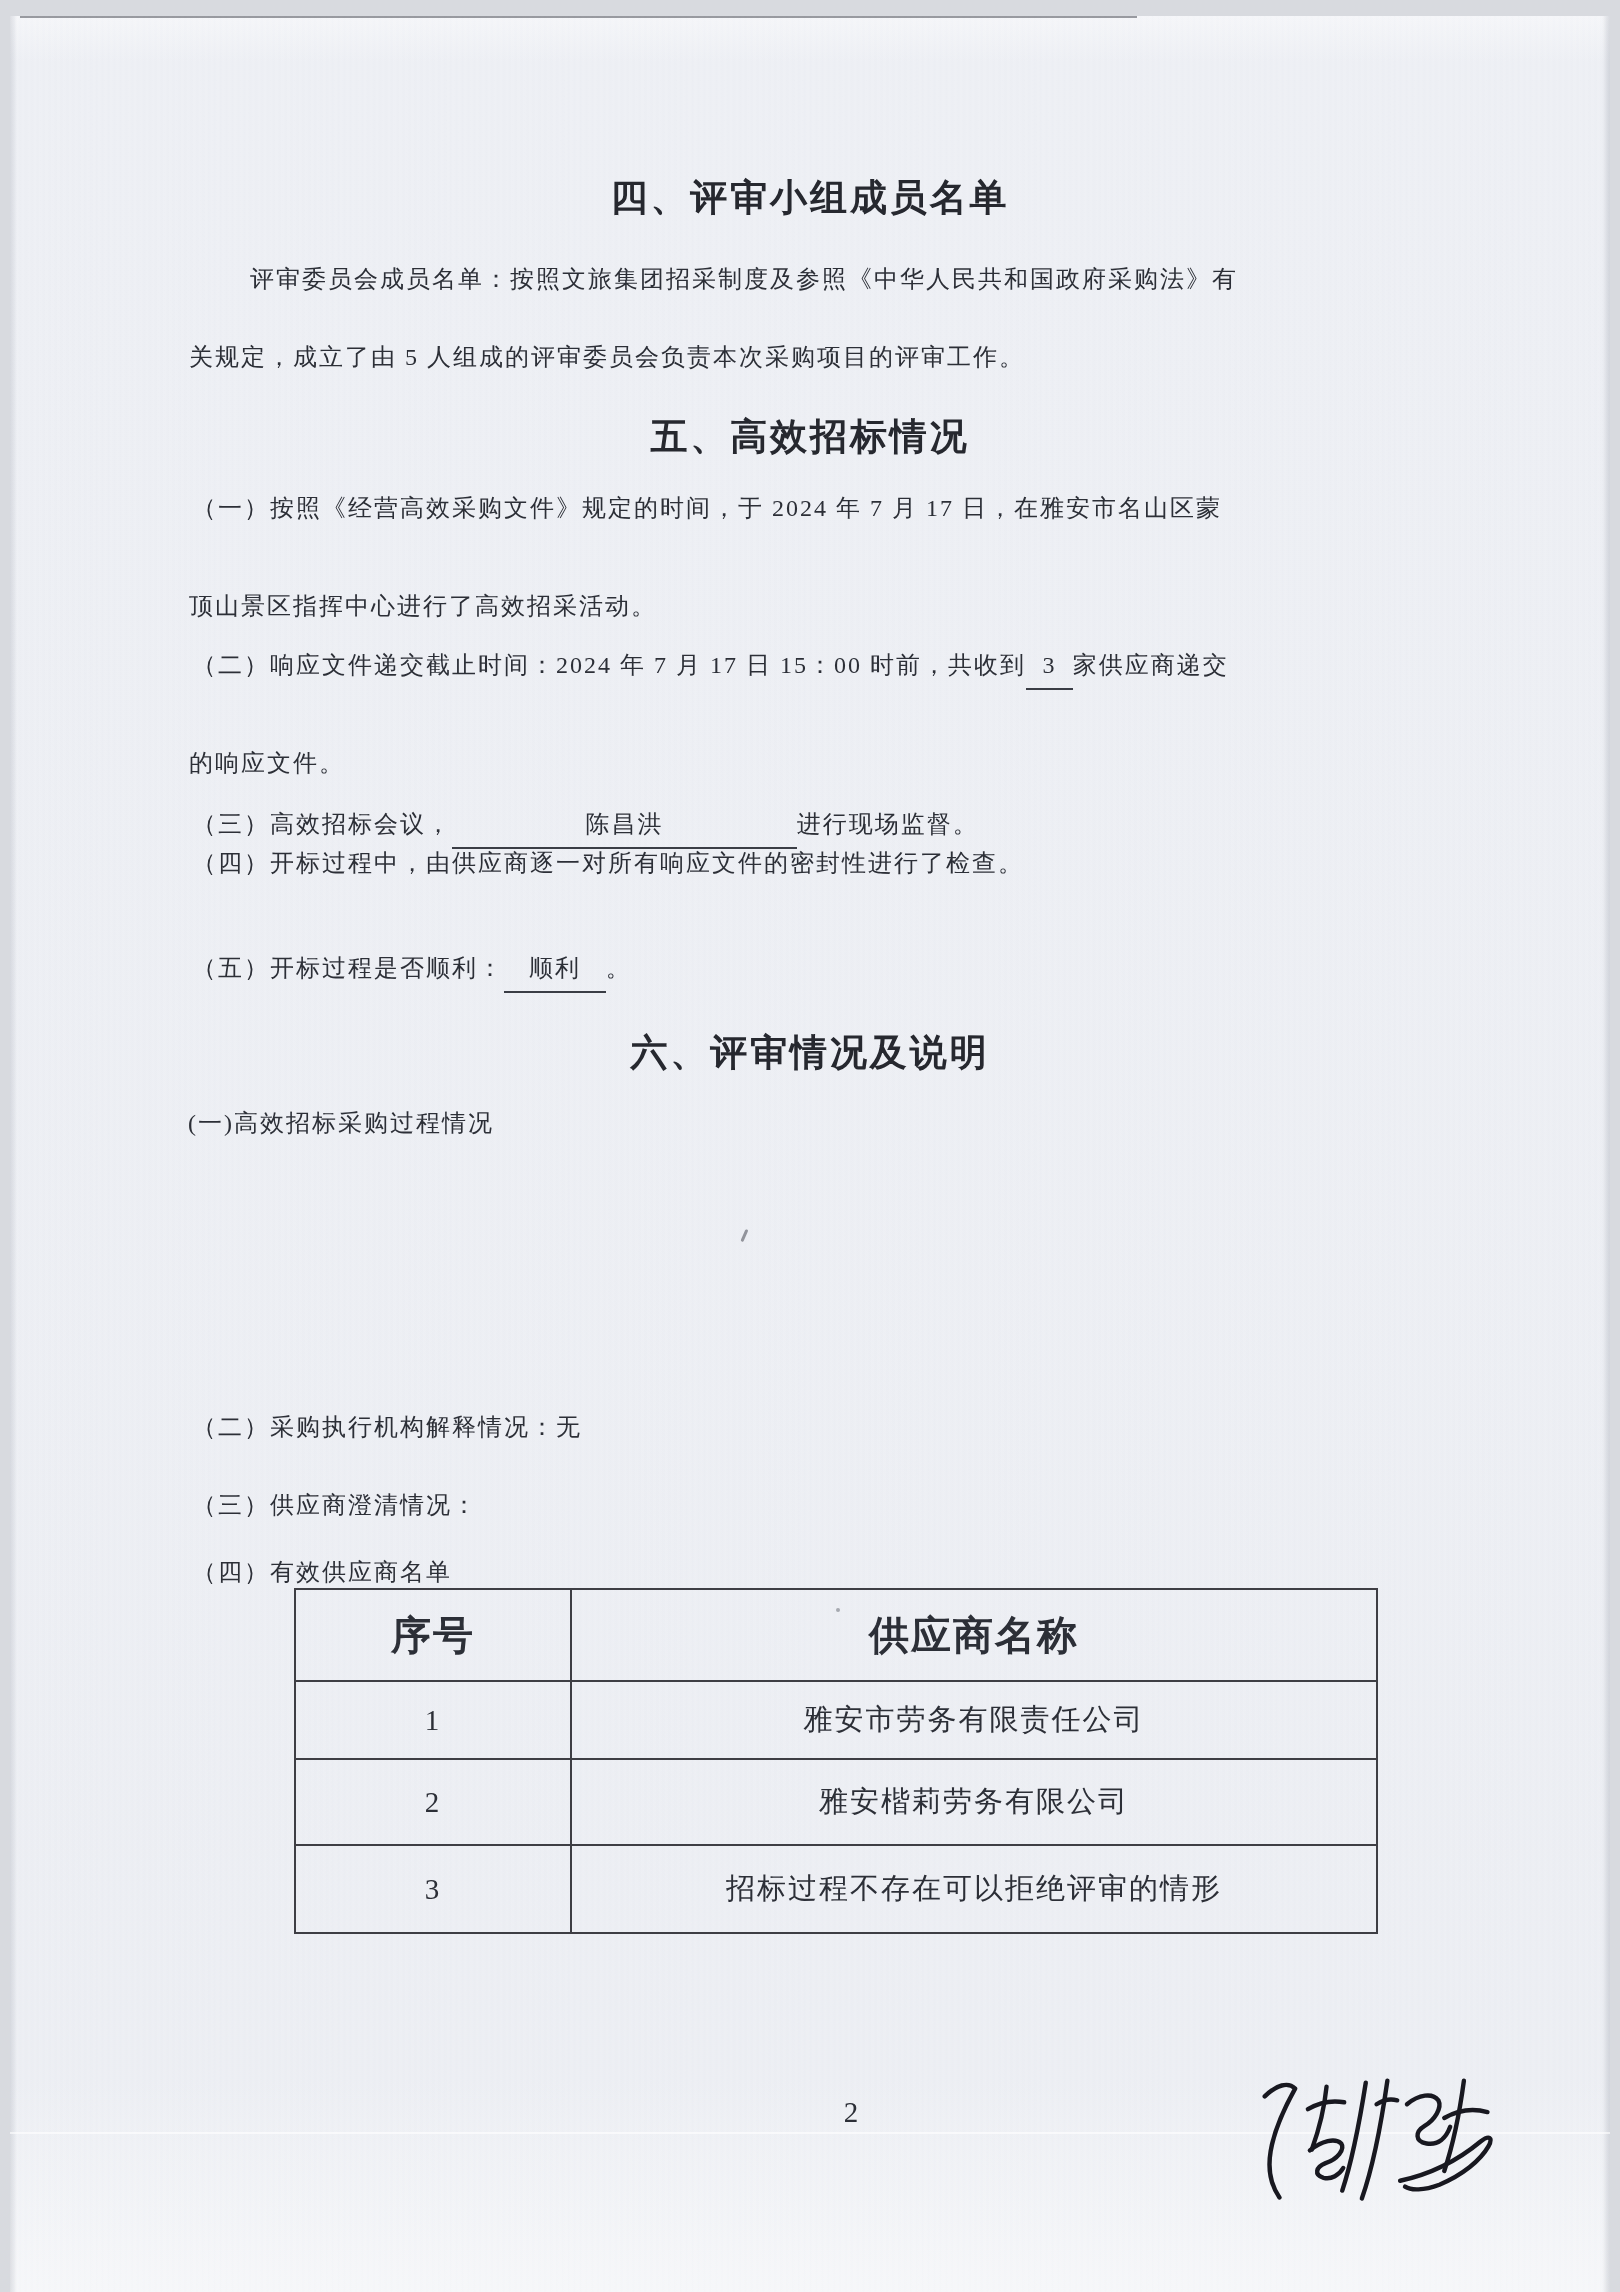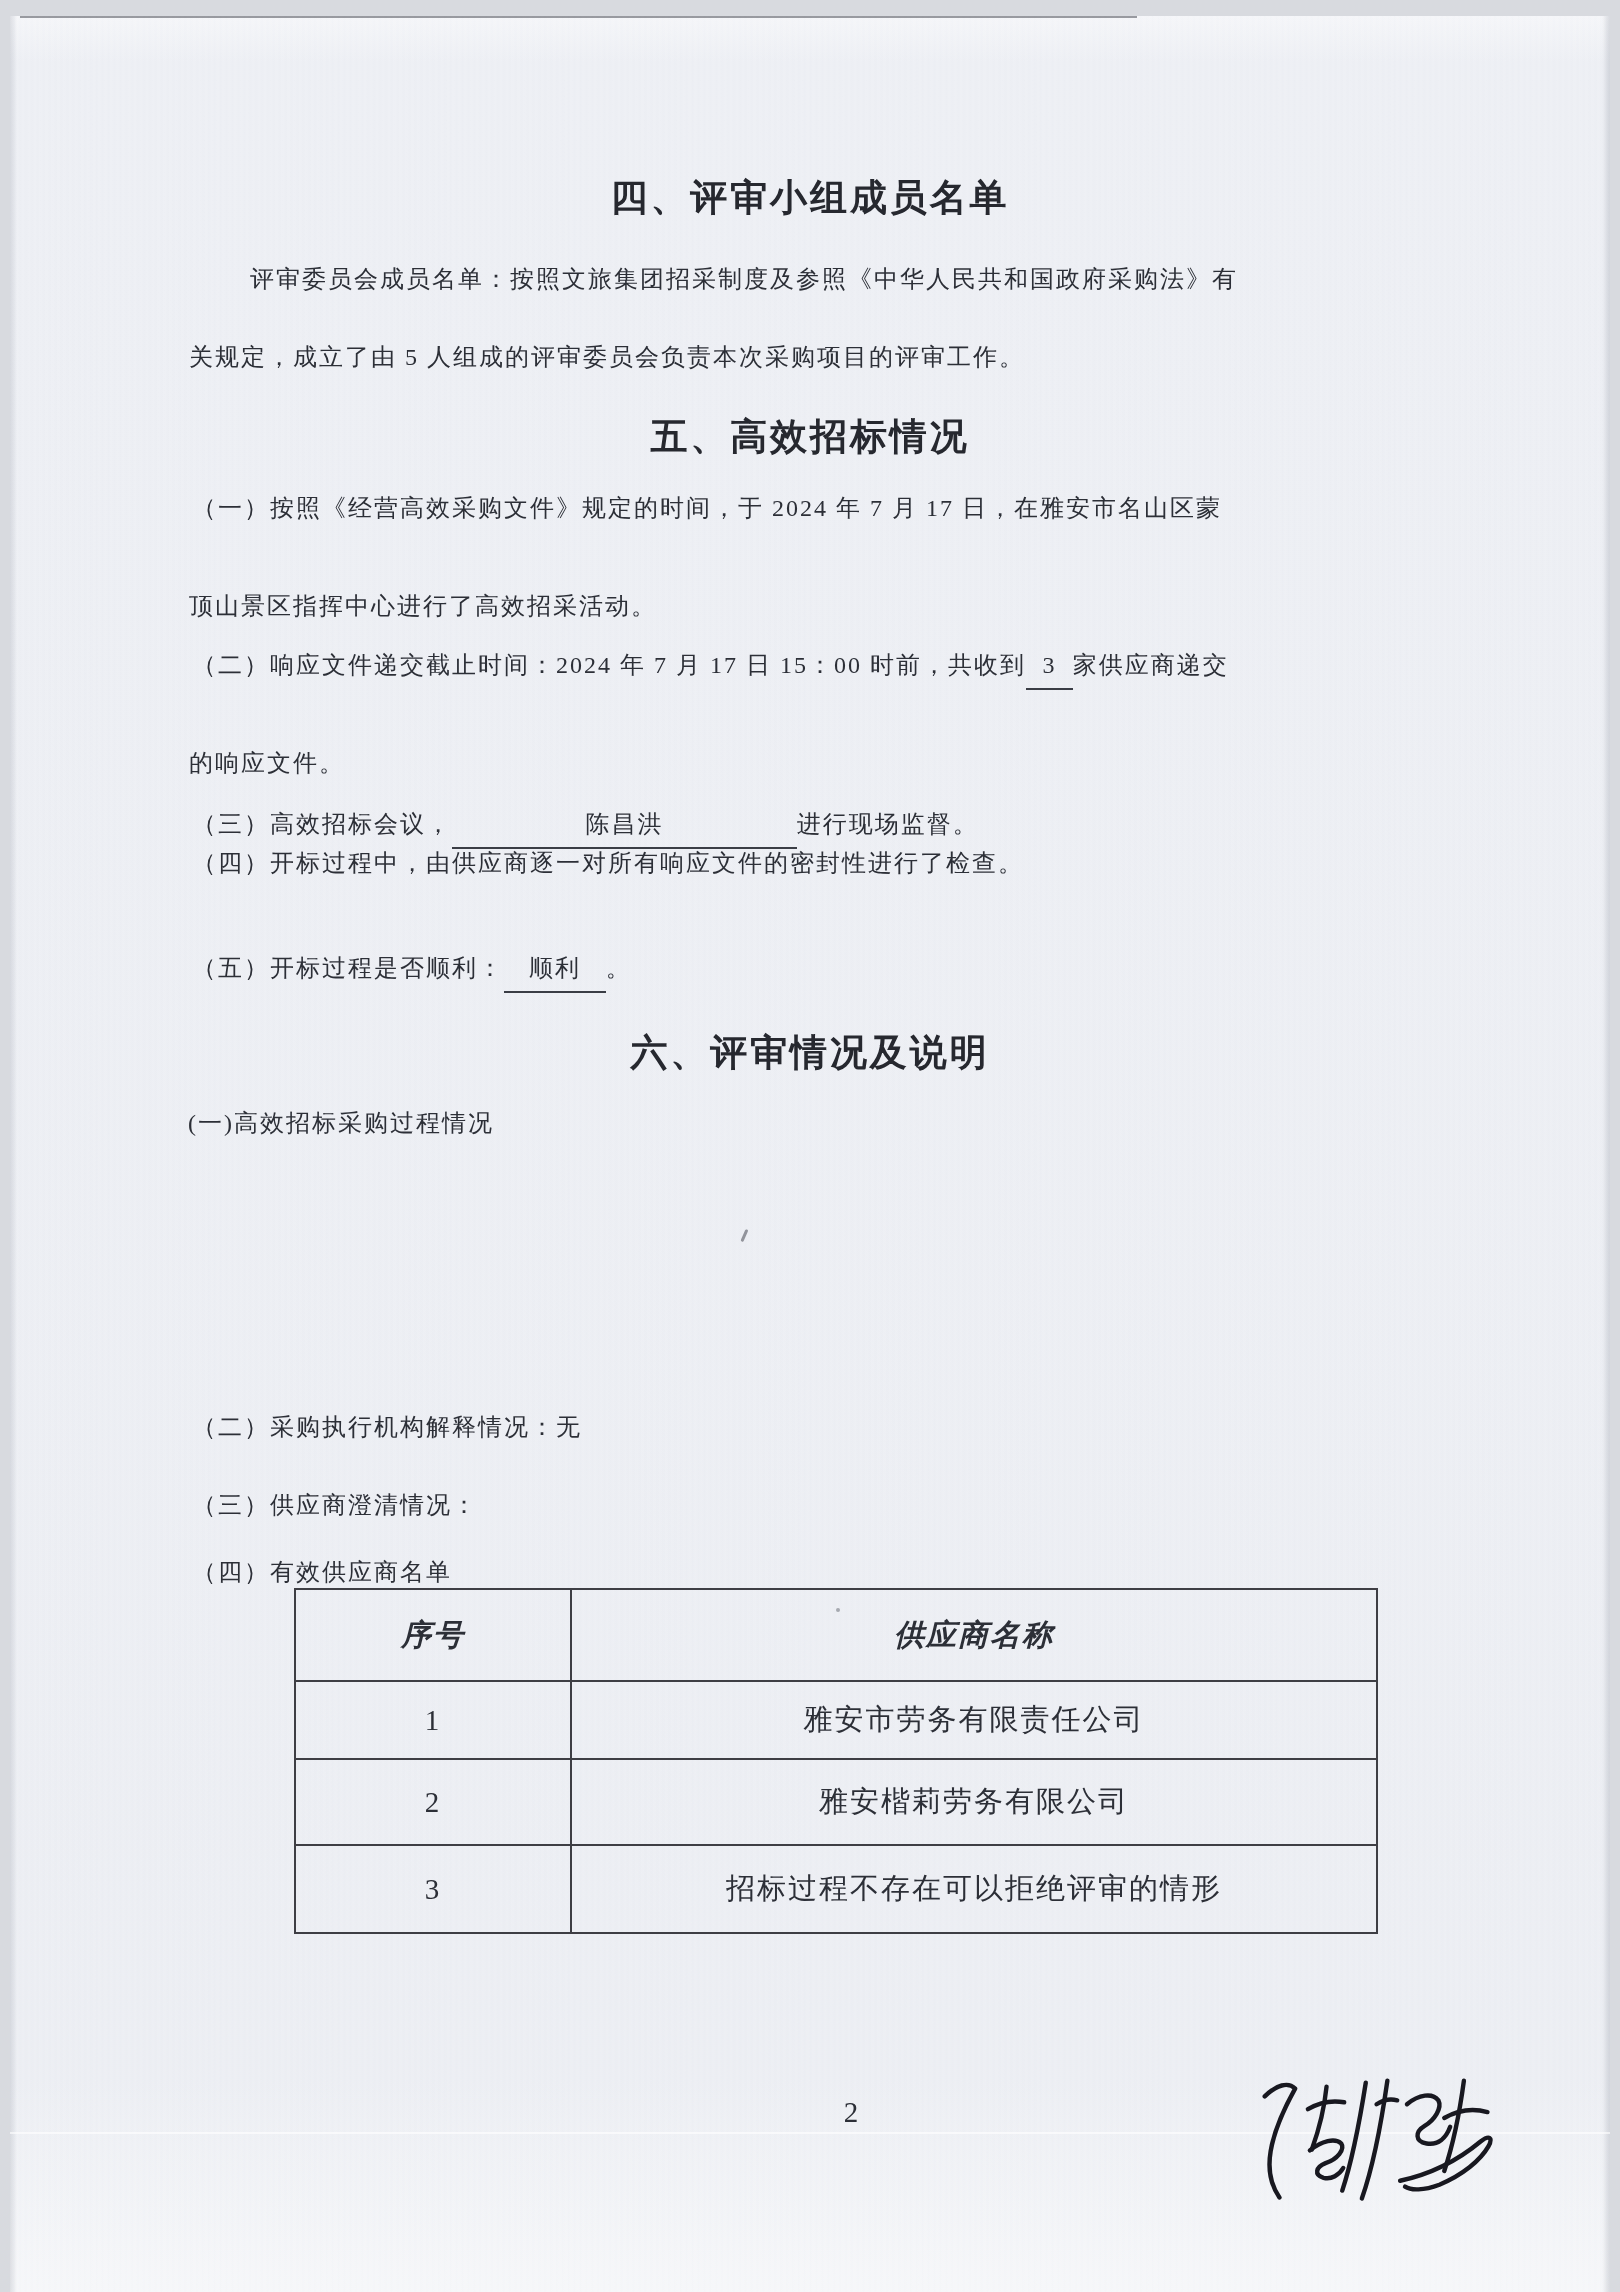--- a/index.html
+++ b/index.html
@@ -61,22 +61,21 @@
     letter-spacing:2px;
     color:#2c2f37;
     padding:0;
   }
   table.suppliers tr + tr td, table.suppliers tr + tr th{
     border-top:2.9px solid #3e3e44;
   }
   table.suppliers th{
     font-family:"Liberation Sans","DejaVu Sans",sans-serif;
     font-weight:700;
-    font-size:30px;
-    font-style:italic;
+    font-size:40px;
   }
   .col-idx{width:274px;}
   .page-number{
     position:absolute;
     top:2080px;left:792px;width:98px;
     text-align:center;
     font-size:29px;
     color:#2c2f37;
   }
   .signature{

